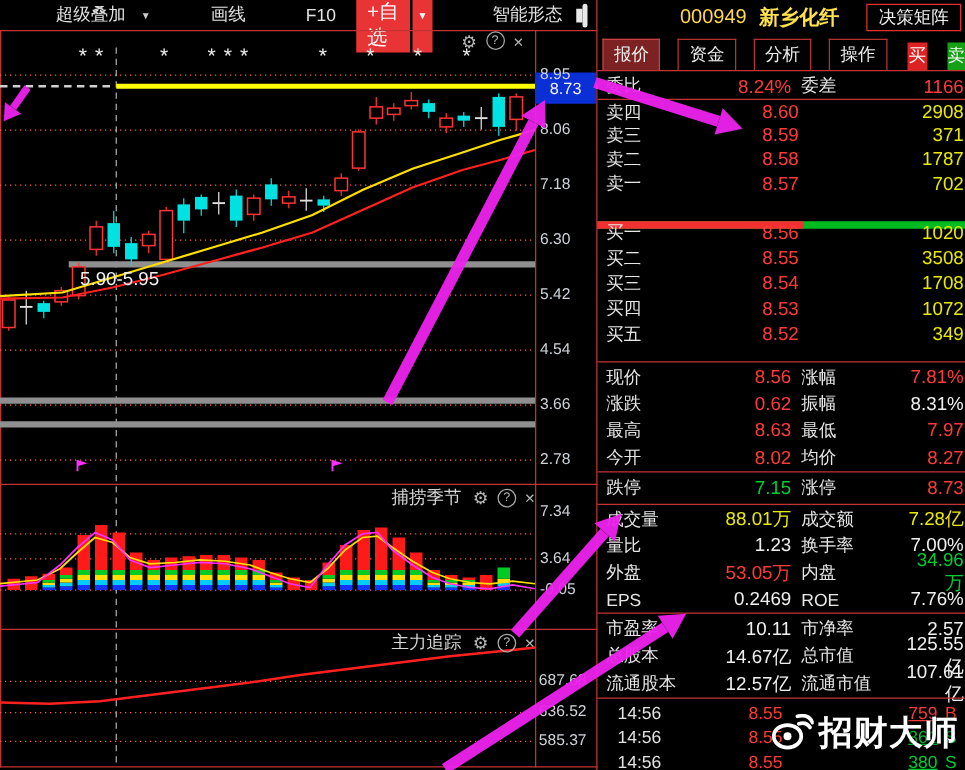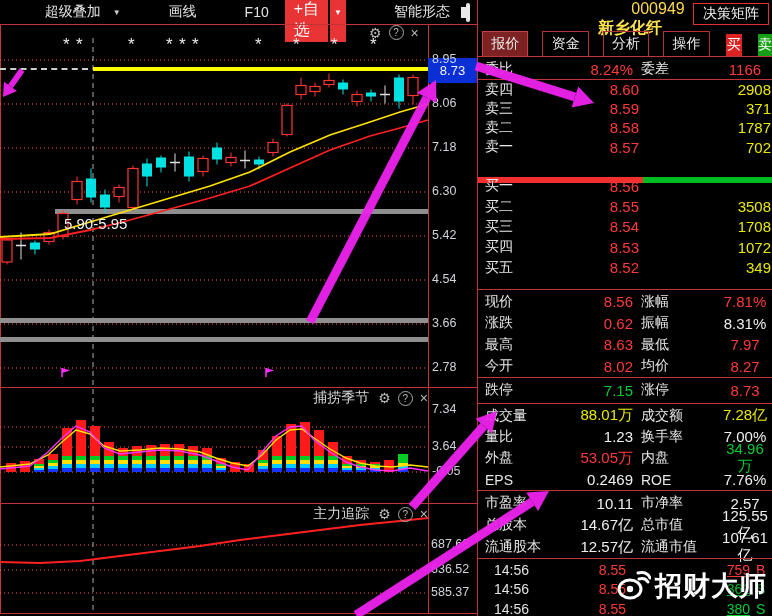--- a/index.html
+++ b/index.html
@@ -22,39 +22,39 @@
   .icn.help{width:13px;height:13px;border:1px solid #a9a9a9;border-radius:50%;font-size:10px;text-align:center;line-height:13px;}
   .sub-title{color:#d7d7d7;font-size:14px;margin-right:2px;}
   #main-axis-labels span{position:absolute;font-size:12.5px;color:#cfd3d8;z-index:7;}
   #limit-badge{position:absolute;left:428px;top:58px;width:49px;height:25px;background:#0a2fd4;color:#f3f3f3;
                font-size:13px;display:flex;align-items:center;justify-content:center;z-index:6;}
   #annotation{position:absolute;color:#f0f0f0;font-size:15px;z-index:7;}
   #yellow-line{position:absolute;left:93px;top:67px;width:385px;height:4px;background:#ffff00;z-index:6;}
   #dash-left{position:absolute;left:0;top:68px;width:88px;border-top:2px dashed #cfcfcf;z-index:6;}
   
   #rpanel{position:absolute;left:478px;top:0;width:294px;height:616px;}
-  #rp-head{position:absolute;left:0;top:0;width:100%;height:28px;display:flex;align-items:center;flex-direction:column;}
+  #rp-head{position:absolute;left:0;top:0;width:100%;height:28px;display:flex;align-items:center;}
   #stock-code{color:#ffd84d;font-size:16px;margin-left:66px;}
   #stock-name{color:#ffe34d;font-size:16px;font-weight:bold;margin-left:10px;}
   #matrix-btn{position:absolute;right:3px;top:3px;border:1px solid #e03030;color:#f0f0f0;font-size:14px;
               padding:1px 9px;cursor:pointer;}
   #tabs{position:absolute;left:4px;top:30px;width:290px;height:26px;display:flex;gap:14px;align-items:flex-end;}
   .tab{width:60px;height:24px;border:1px solid #b63232;border-bottom:none;color:#eee;font-size:14px;
        display:flex;align-items:center;justify-content:center;cursor:pointer;}
   .tab.active{background:#7d2222;border-color:#c84040;}
   .side-btn{width:22px;height:22px;color:#fff;font-size:14px;display:flex;align-items:center;justify-content:center;
             cursor:pointer;margin-left:2px;}
   #buy-btn{background:#dc2222;}
   #sell-btn{background:#16a016;width:18px;}
   .rp-sec{position:absolute;left:0;width:294px;}
   .r2{display:flex;align-items:center;font-size:14px;padding-left:7px;}
   .r2 .l1{width:76px;color:#e6e6e6;}
   .r2 .v1{width:72px;text-align:right;font-size:15px;}
   .r2 .l2{width:78px;margin-left:8px;color:#e6e6e6;}
-  .r2 .v2{flex:1;text-align:center;font-size:15px;padding-right:1px;}
+  .r2 .v2{flex:1;text-align:right;font-size:15px;padding-right:1px;}
   .ob{display:flex;align-items:center;font-size:14px;padding-left:7px;height:19.2px;}
   .ob .obl{width:66px;color:#e6e6e6;}
   .ob .obp{width:88px;text-align:right;font-size:15px;}
   .ob .obv{flex:1;text-align:right;font-size:15px;color:#e8e800;padding-right:1px;}
   [data-color="red"]{color:#ff3a3a;}
   [data-color="green"]{color:#00cc33;}
   [data-color="yellow"]{color:#e8e800;}
   [data-color="white"]{color:#efefef;}
   #ratio-bar{position:absolute;left:0;top:177px;width:294px;height:6px;background:#00bb22;}
   #ratio-red{height:100%;background:#f23030;}
@@ -418,20 +418,21 @@
     </div>
 
     <div id="ratio-bar">
         <div id="ratio-red" style="width: 56%;"></div>
       </div>
 
     <div class="rp-sec" style="top:176px;">
       <div class="ob" style="height:20.4px;">
           <span class="obl">买一</span>
           <span class="obp" data-color="red">8.56</span>
+          <span class="obv">1020</span>
         </div>
       <div class="ob" style="height:20.4px;">
           <span class="obl">买二</span>
           <span class="obp" data-color="red">8.55</span>
           <span class="obv">3508</span>
         </div>
       <div class="ob" style="height:20.4px;">
           <span class="obl">买三</span>
           <span class="obp" data-color="red">8.54</span>
           <span class="obv">1708</span>

